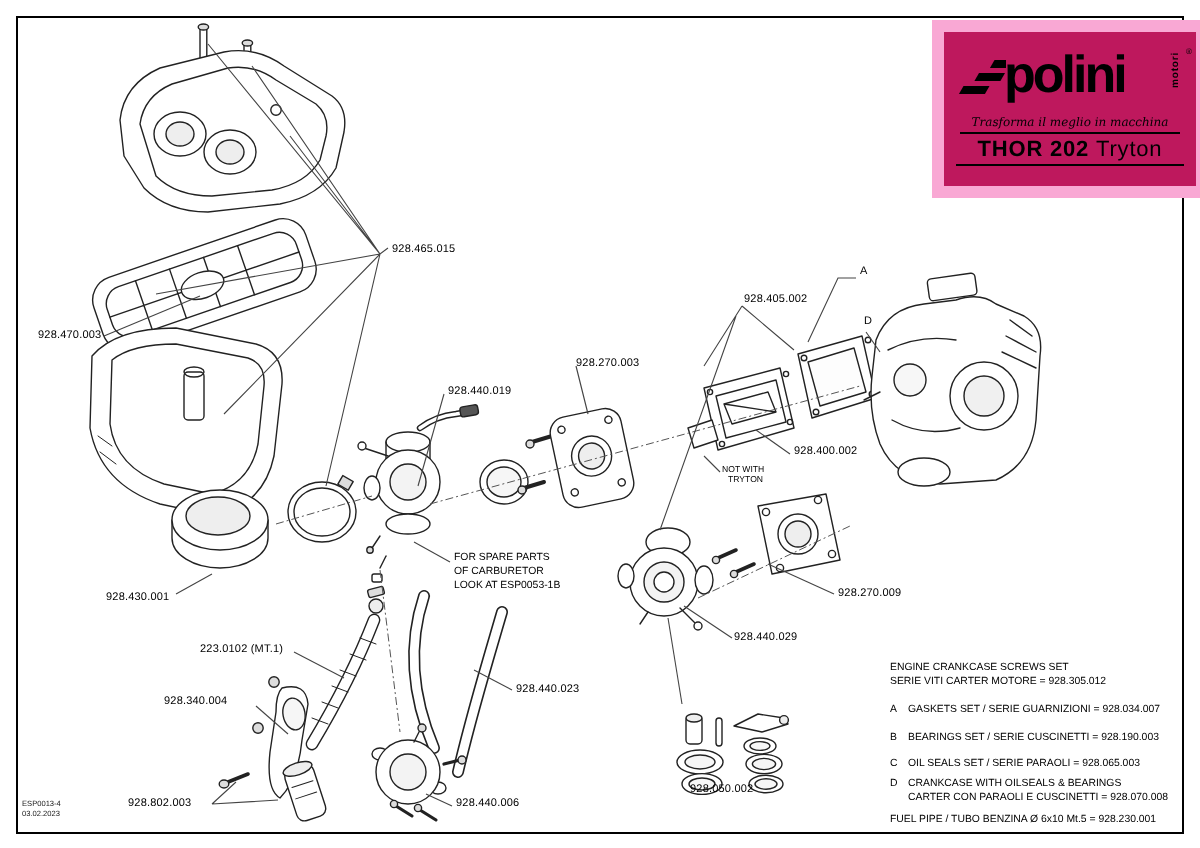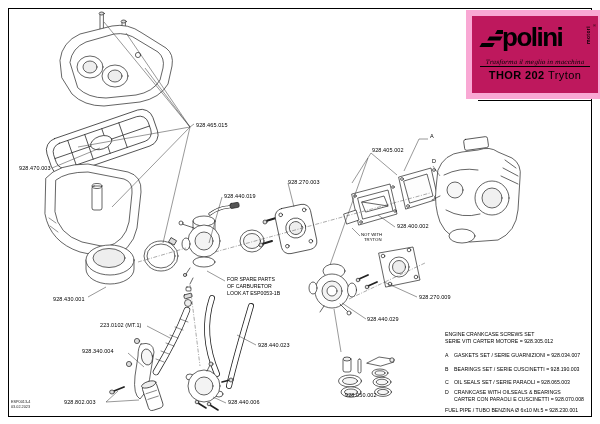--- a/index.html
+++ b/index.html
@@ -12,21 +12,21 @@
   .logo-row{position:relative;height:36px;margin-top:5px;}
   .logo-bars{position:absolute;left:5px;top:6px;}
   .brand{position:absolute;left:30px;top:0px;font-size:26px;font-weight:800;letter-spacing:-1.5px;
          line-height:32px;color:#000;}
   .brand-sub{position:absolute;right:7px;top:5px;font-size:5px;font-weight:bold;letter-spacing:.4px;
              writing-mode:vertical-rl;transform:rotate(180deg);color:#000;}
   .reg{position:absolute;right:2px;top:2px;font-size:4px;color:#000;}
   .slogan{margin:1px 8px 0 8px;text-align:center;font-family:"DejaVu Serif",serif;font-style:italic;
           font-size:6px;border-bottom:.6px solid #000;padding-bottom:1px;color:#000;}
   .model{margin:2px 6px 0 6px;text-align:center;font-size:11px;letter-spacing:.4px;
-         border-bottom:1.8px solid #000;padding-bottom:19px;white-space:nowrap;color:#000;}
+         border-bottom:1.8px solid #000;padding-bottom:1px;white-space:nowrap;color:#000;}
   .model .b{font-weight:bold;}
   
   .lbl{position:absolute;font-size:5.5px;letter-spacing:.1px;white-space:nowrap;color:#000;}
   .note{position:absolute;font-size:5.2px;line-height:7.2px;white-space:nowrap;color:#000;}
   .tiny-note{position:absolute;font-size:4.3px;line-height:5px;white-space:nowrap;color:#000;}
   .tiny-note .in{padding-left:3px;}
   .doc-code{position:absolute;left:11px;top:400px;font-size:3.8px;line-height:4.6px;color:#222;}
   
   .legend{position:absolute;left:445px;top:331px;width:152px;font-size:5.2px;line-height:6.8px;color:#000;}
   .leg-abs{position:absolute;left:0;white-space:nowrap;}

